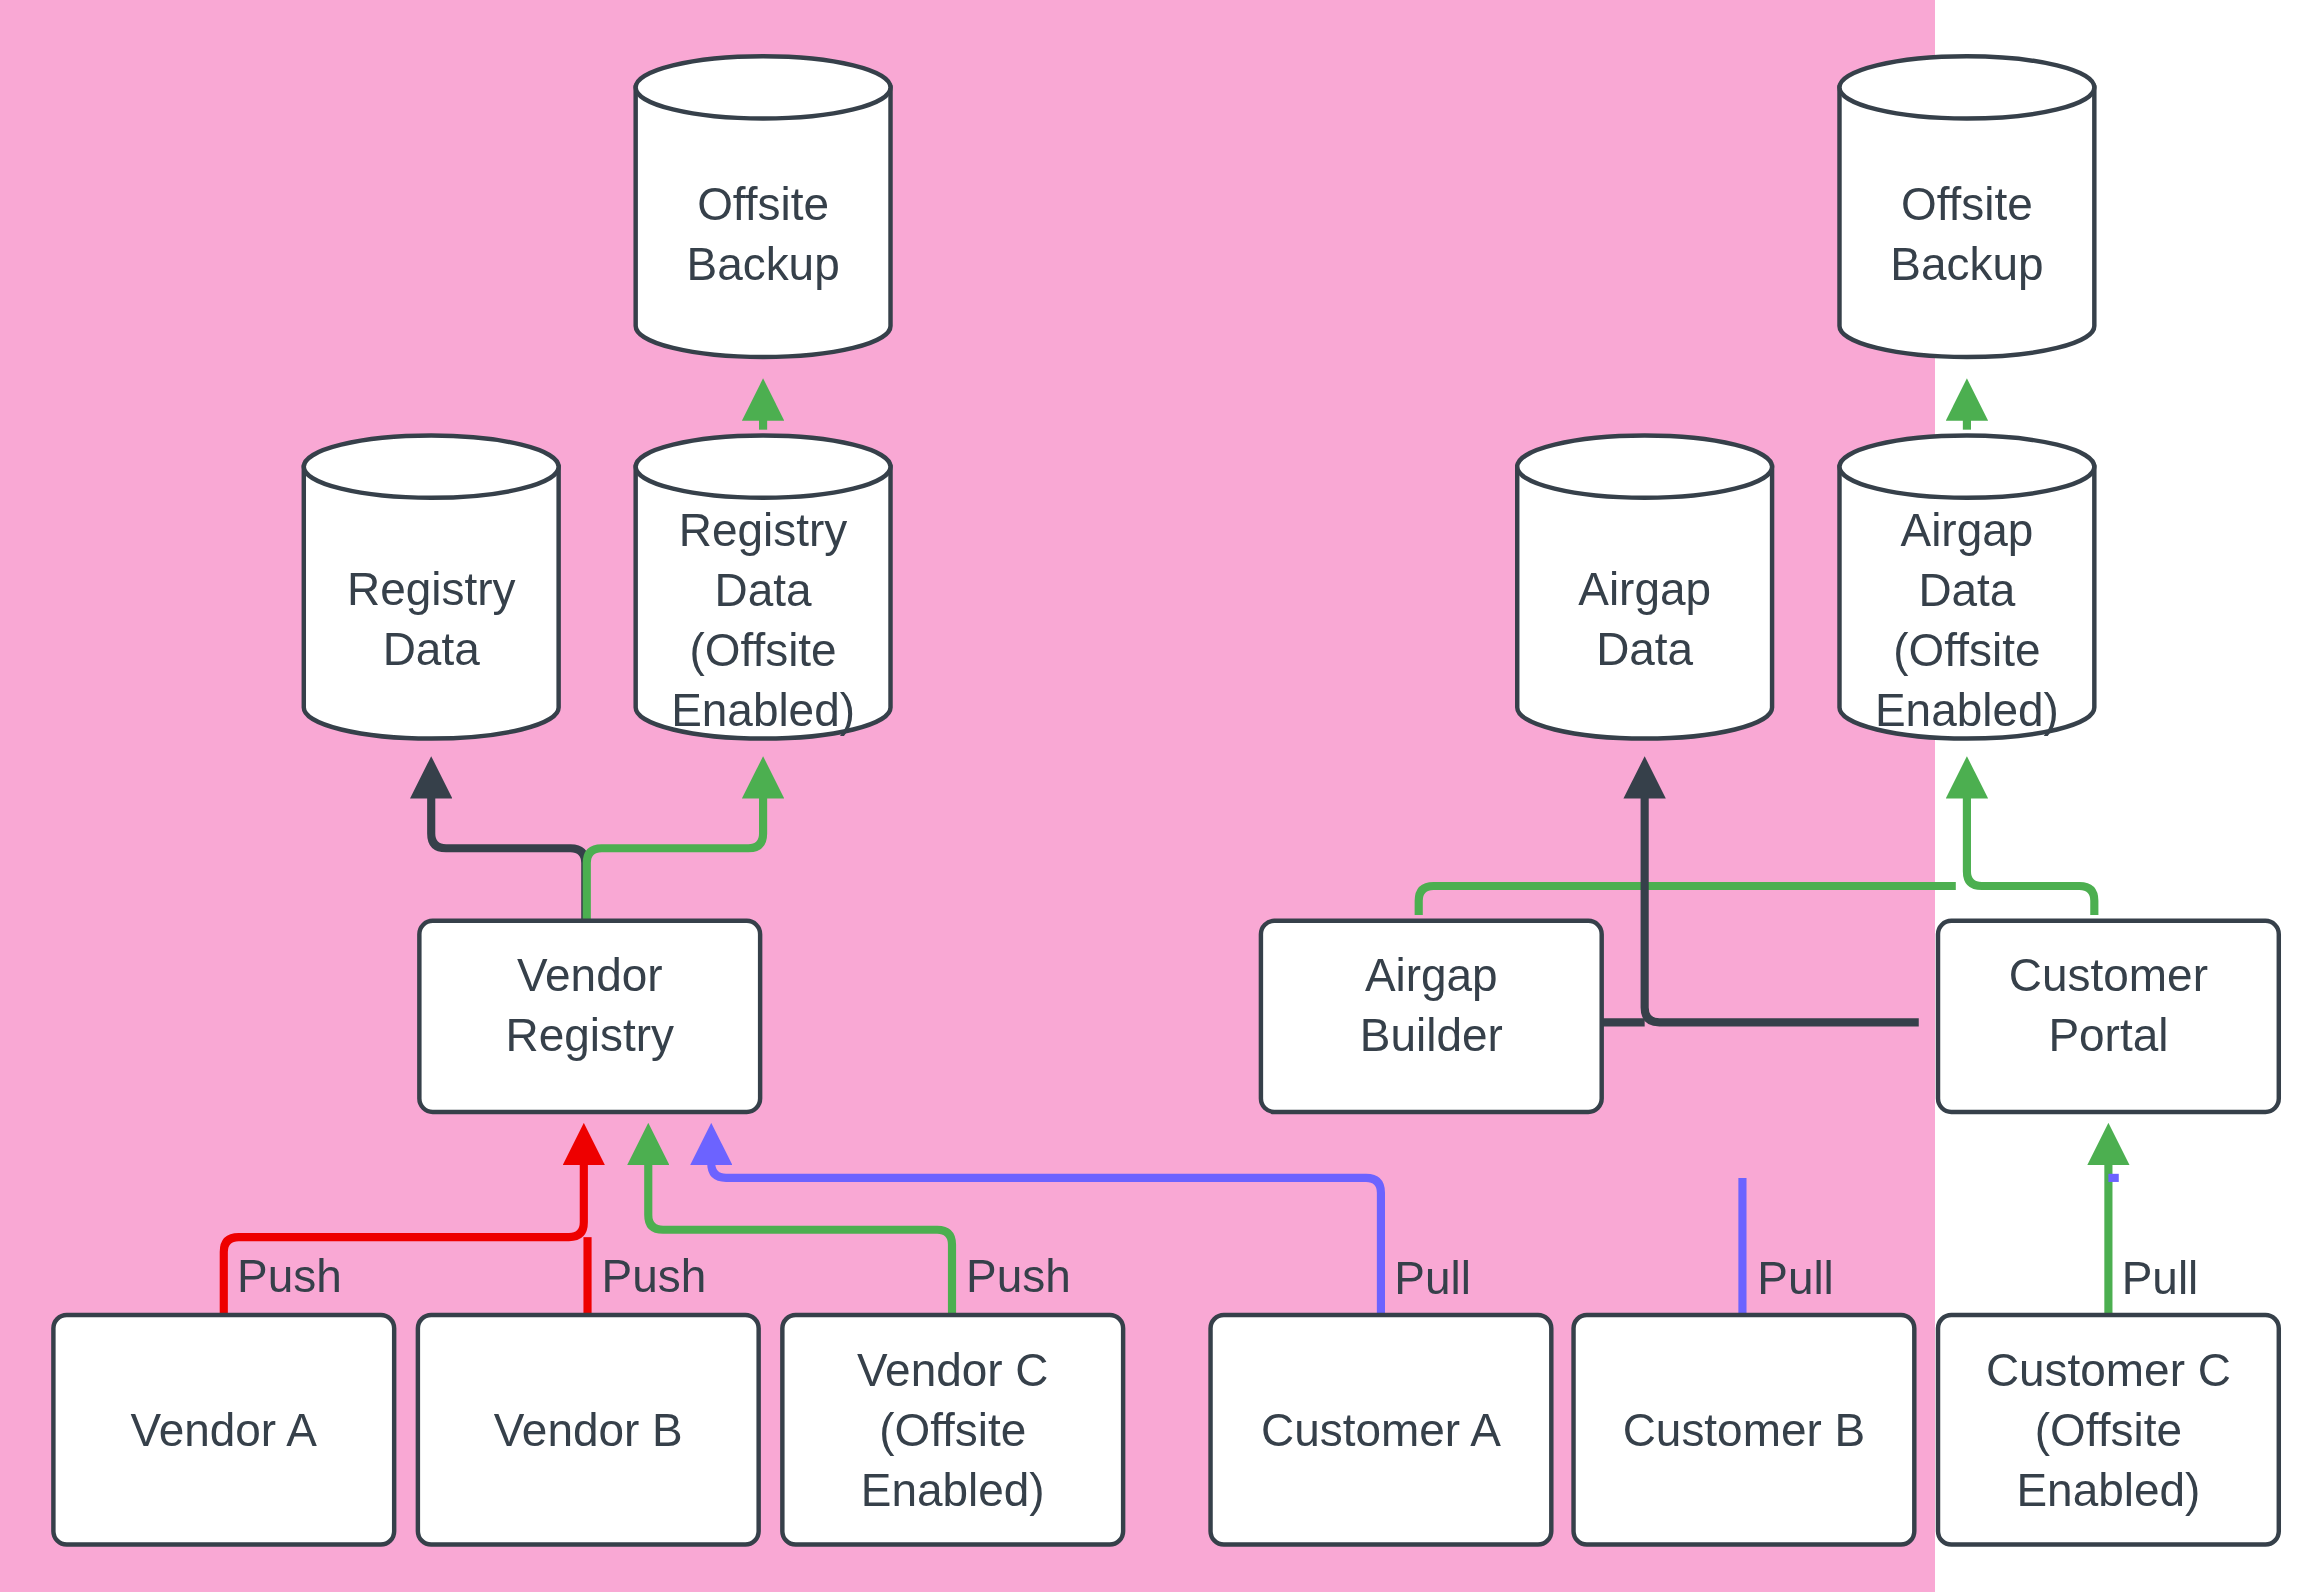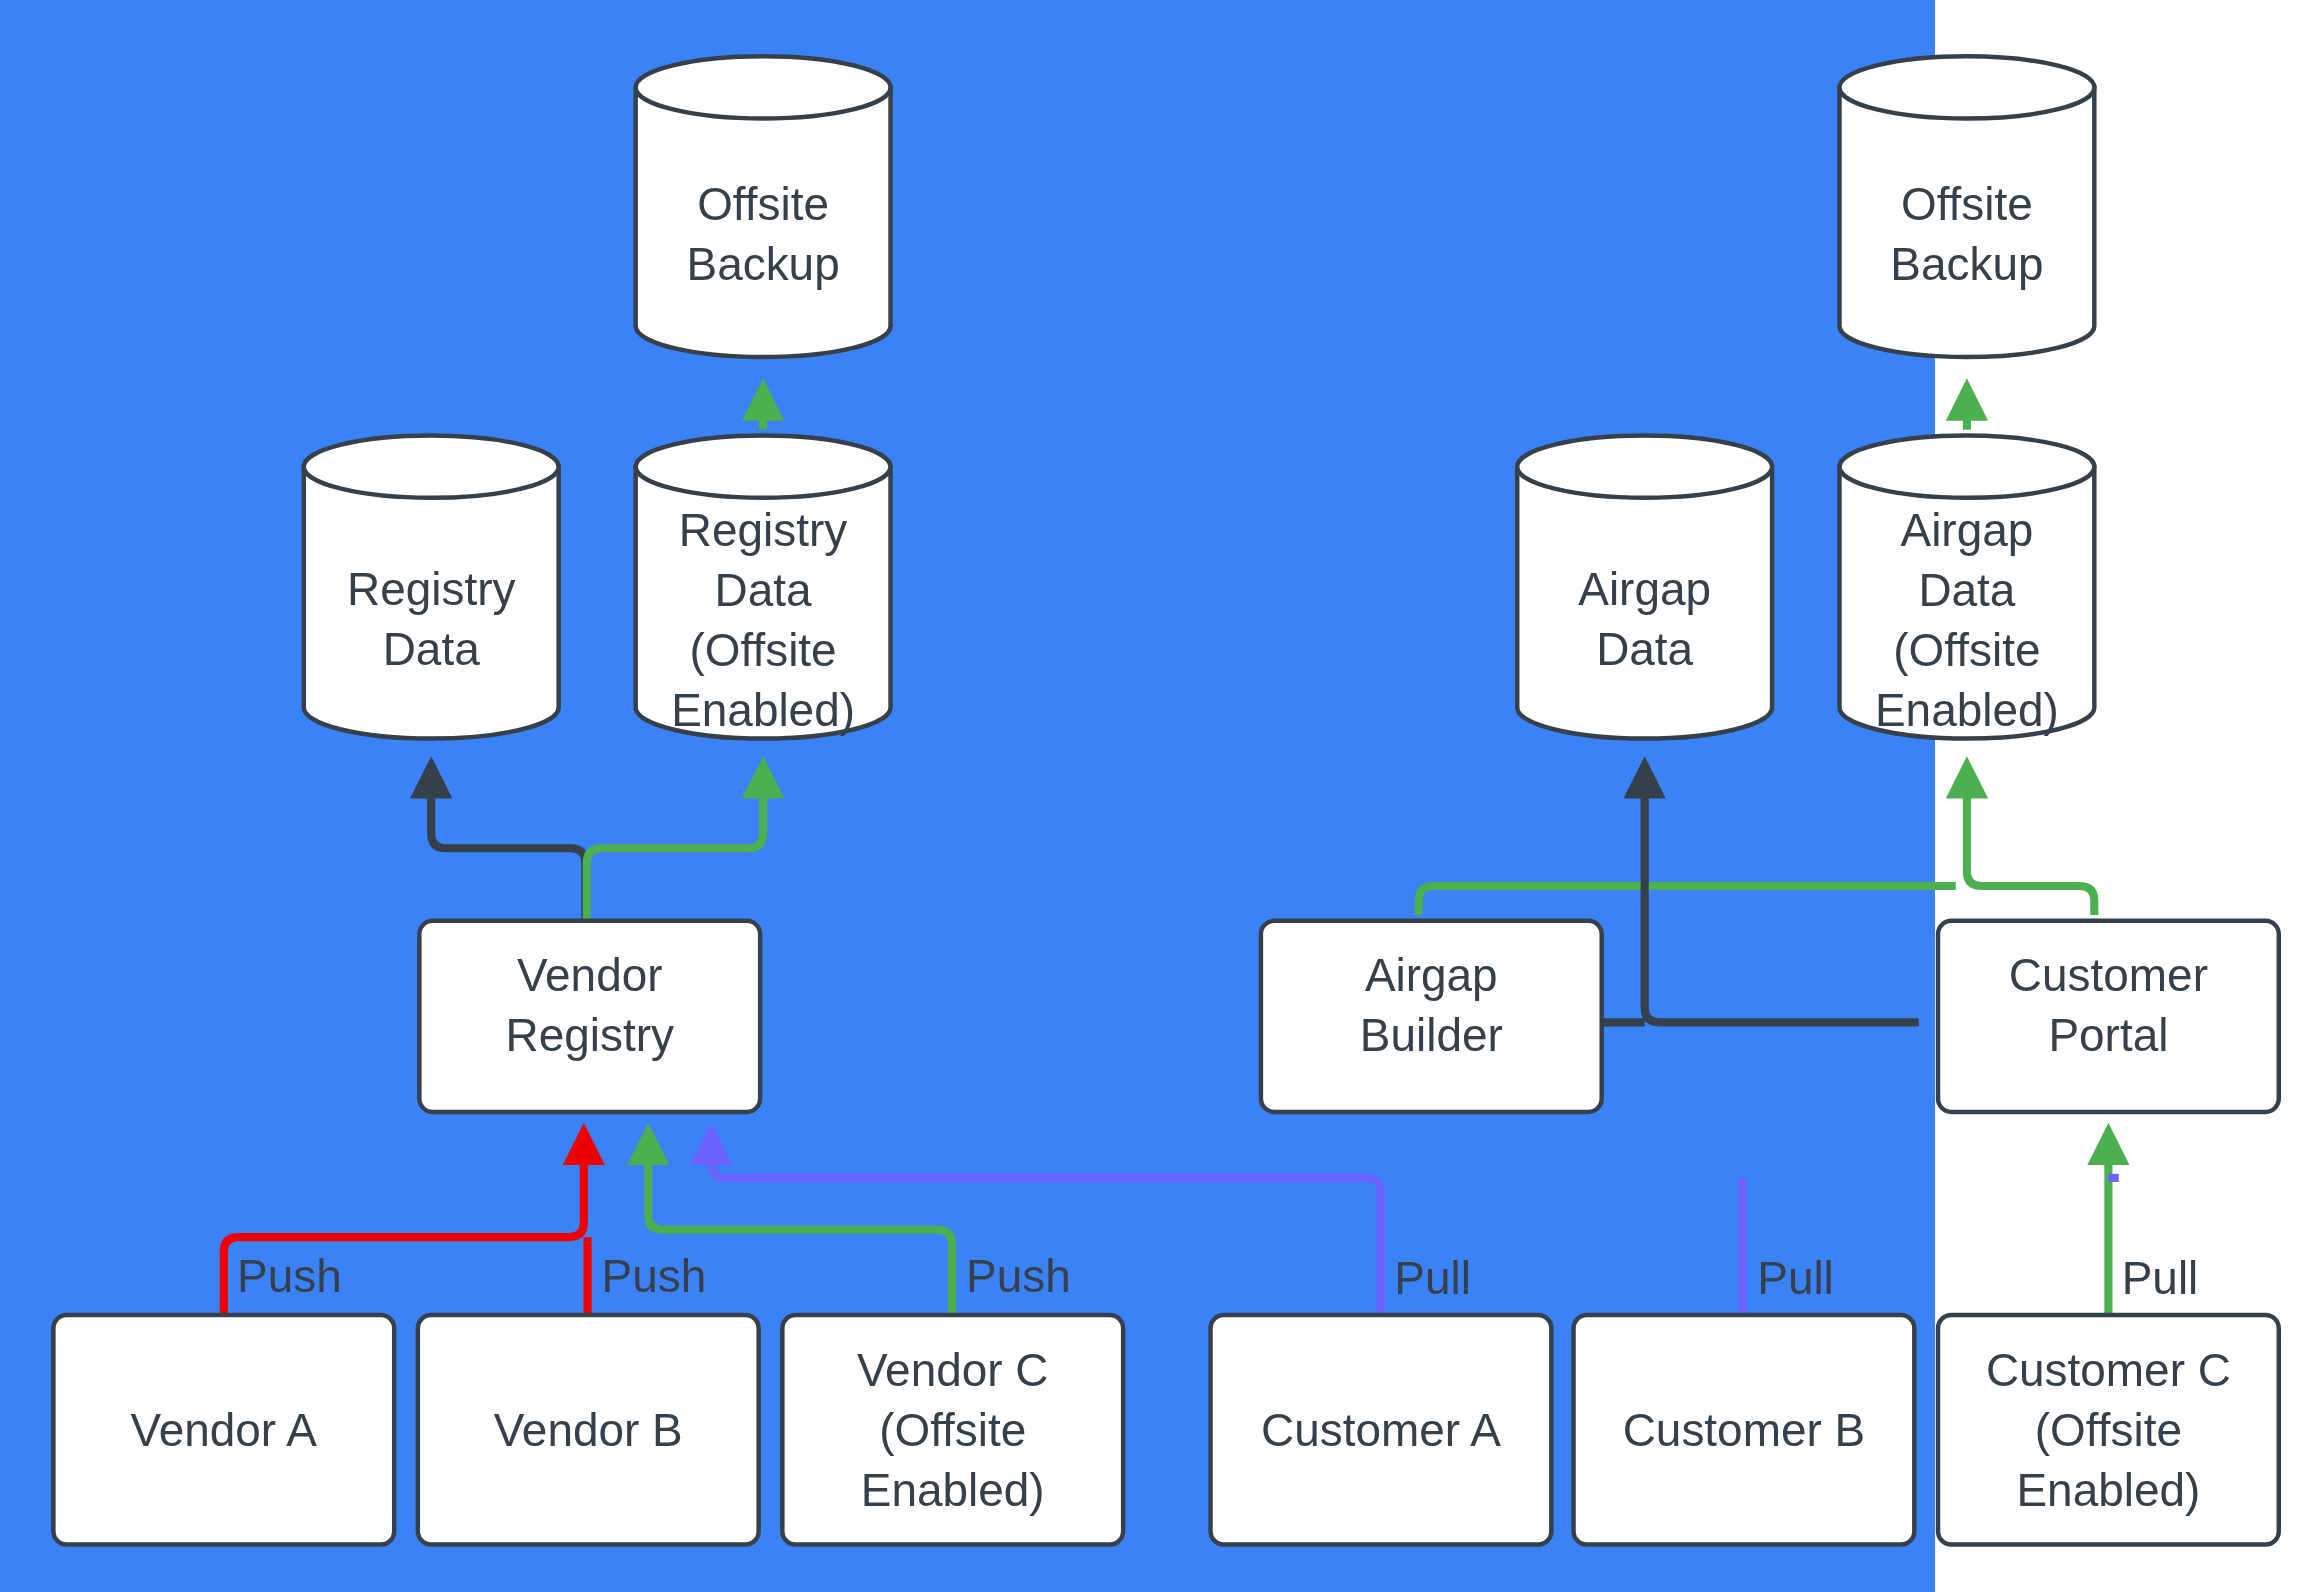--- a/index.html
+++ b/index.html
@@ -10,21 +10,21 @@
   body {
     width: 2307px;
     height: 1592px;
     overflow: hidden;
     font-family: "Liberation Sans", sans-serif;
   }
   #diagram-root {
     position: relative;
     width: 1935px;
     height: 1592px;
-    background: #3b82f6;
+    background: #f9a8d4;
   }
   svg.canvas {
     display: block;
     width: 2307px;
     height: 1592px;
   }
   .node-shape {
     fill: #ffffff;
     stroke: #36404a;
     stroke-width: 6;

